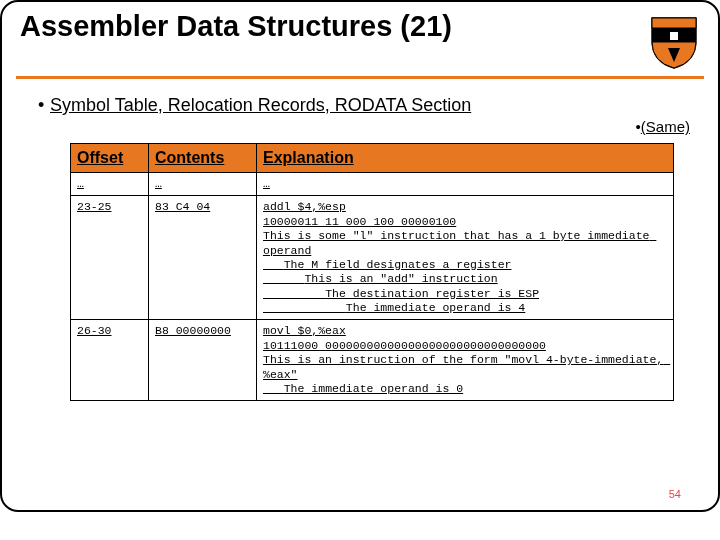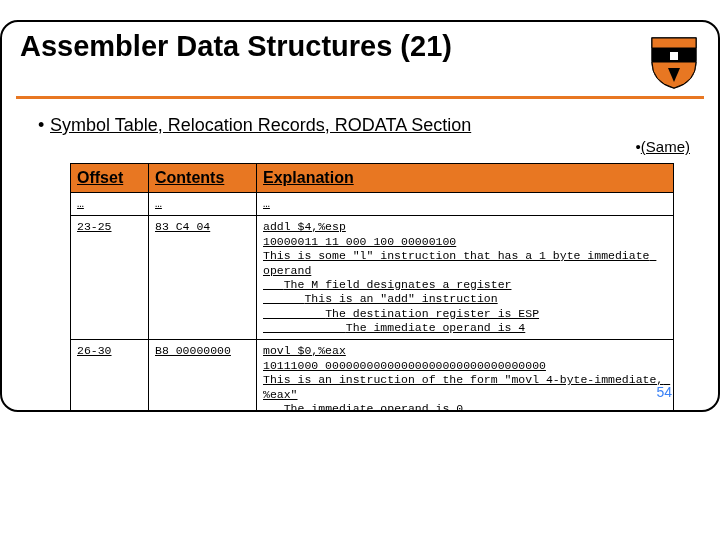--- a/index.html
+++ b/index.html
@@ -5,26 +5,25 @@
   * { box-sizing: border-box; margin: 0; padding: 0; }
   body {
     width: 720px;
     height: 540px;
     background: #fff;
     font-family: Arial, Helvetica, sans-serif;
     position: relative;
   }
   .slide {
     width: 720px;
-    height: 392px;
+    height: 512px;
     border: 2px solid #000;
     border-radius: 18px;
     position: relative;
     overflow: hidden;
-    margin-top: 20px;
   }
   .title-row {
     display: flex;
     align-items: flex-start;
     padding: 8px 18px 0 18px;
   }
   .title {
     font-size: 29px;
     font-weight: bold;
     color: #000;
@@ -76,24 +75,24 @@
     font-size: 11.5px;
     padding: 4px 6px;
     line-height: 1.25;
     white-space: pre-wrap;
   }
   col.c1 { width: 78px; }
   col.c2 { width: 108px; }
   col.c3 { width: auto; }
   .pagenum {
     position: absolute;
-    right: 46px;
+    right: 37px;
     bottom: 10px;
-    font-size: 14px;
-    color: #3b82f6;
+    font-size: 11px;
+    color: #ef4444;
   }
 </style>
 </head>
 <body>
 
 <div class="slide">
   <div class="title-row">
     <div class="title">Assembler Data Structures (21)</div>
     <svg class="crest" viewBox="0 0 52 56">
       <path d="M4 4 h44 v22 q0 22 -22 28 q-22 -6 -22 -28 z" fill="#fff" stroke="#000" stroke-width="1.5"></path>

